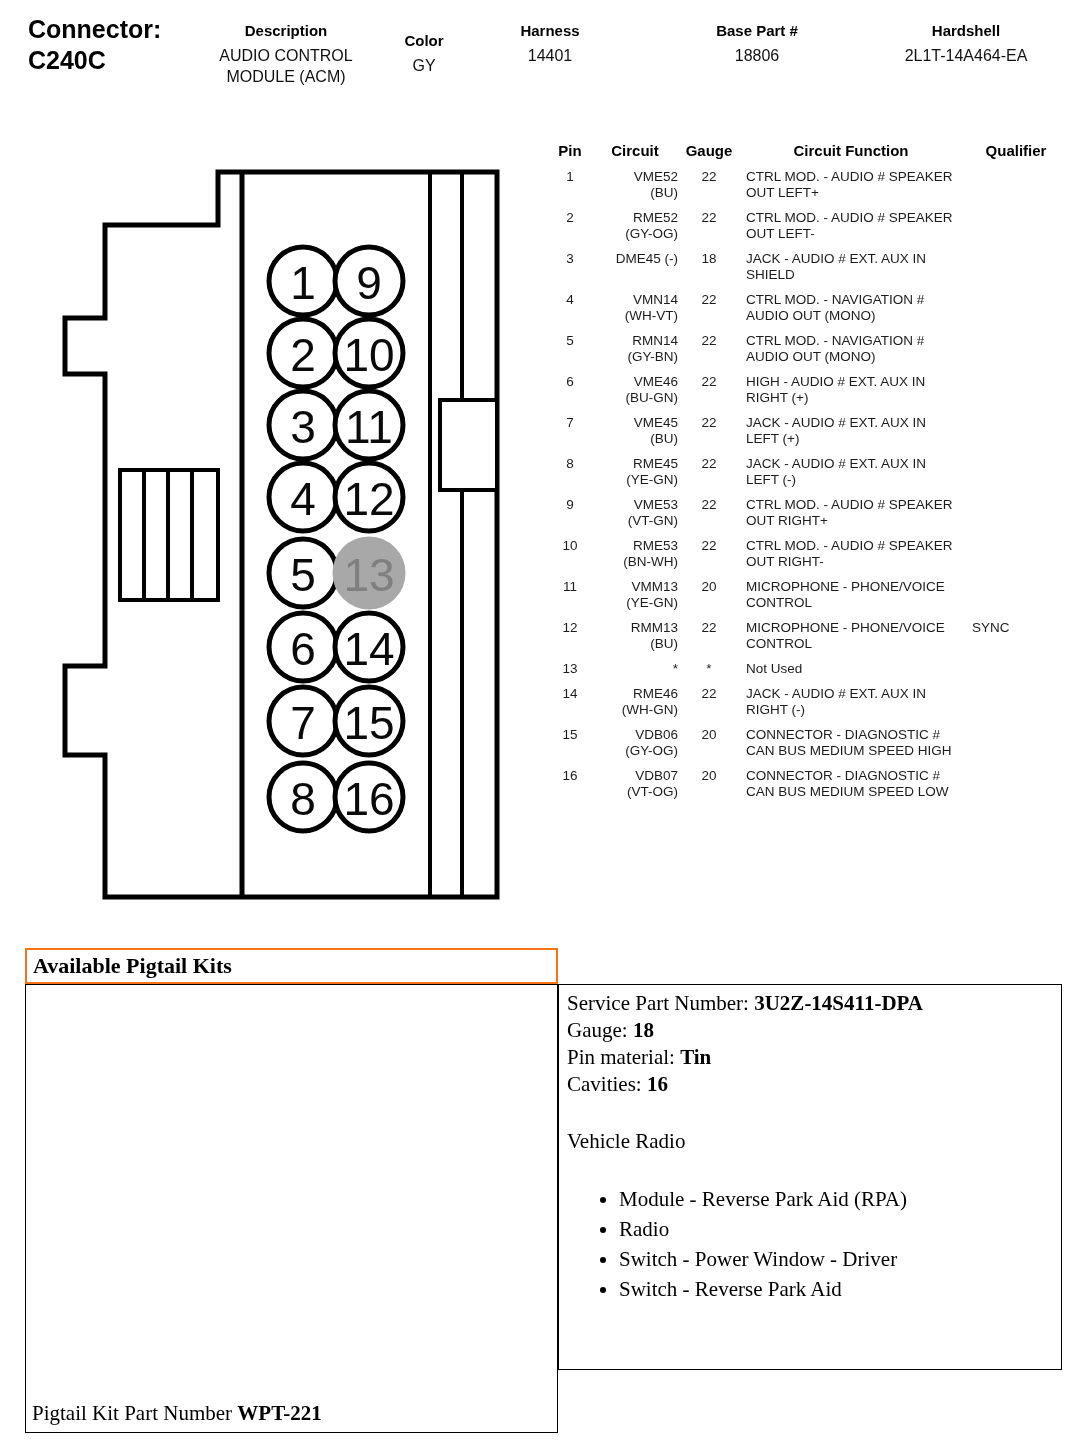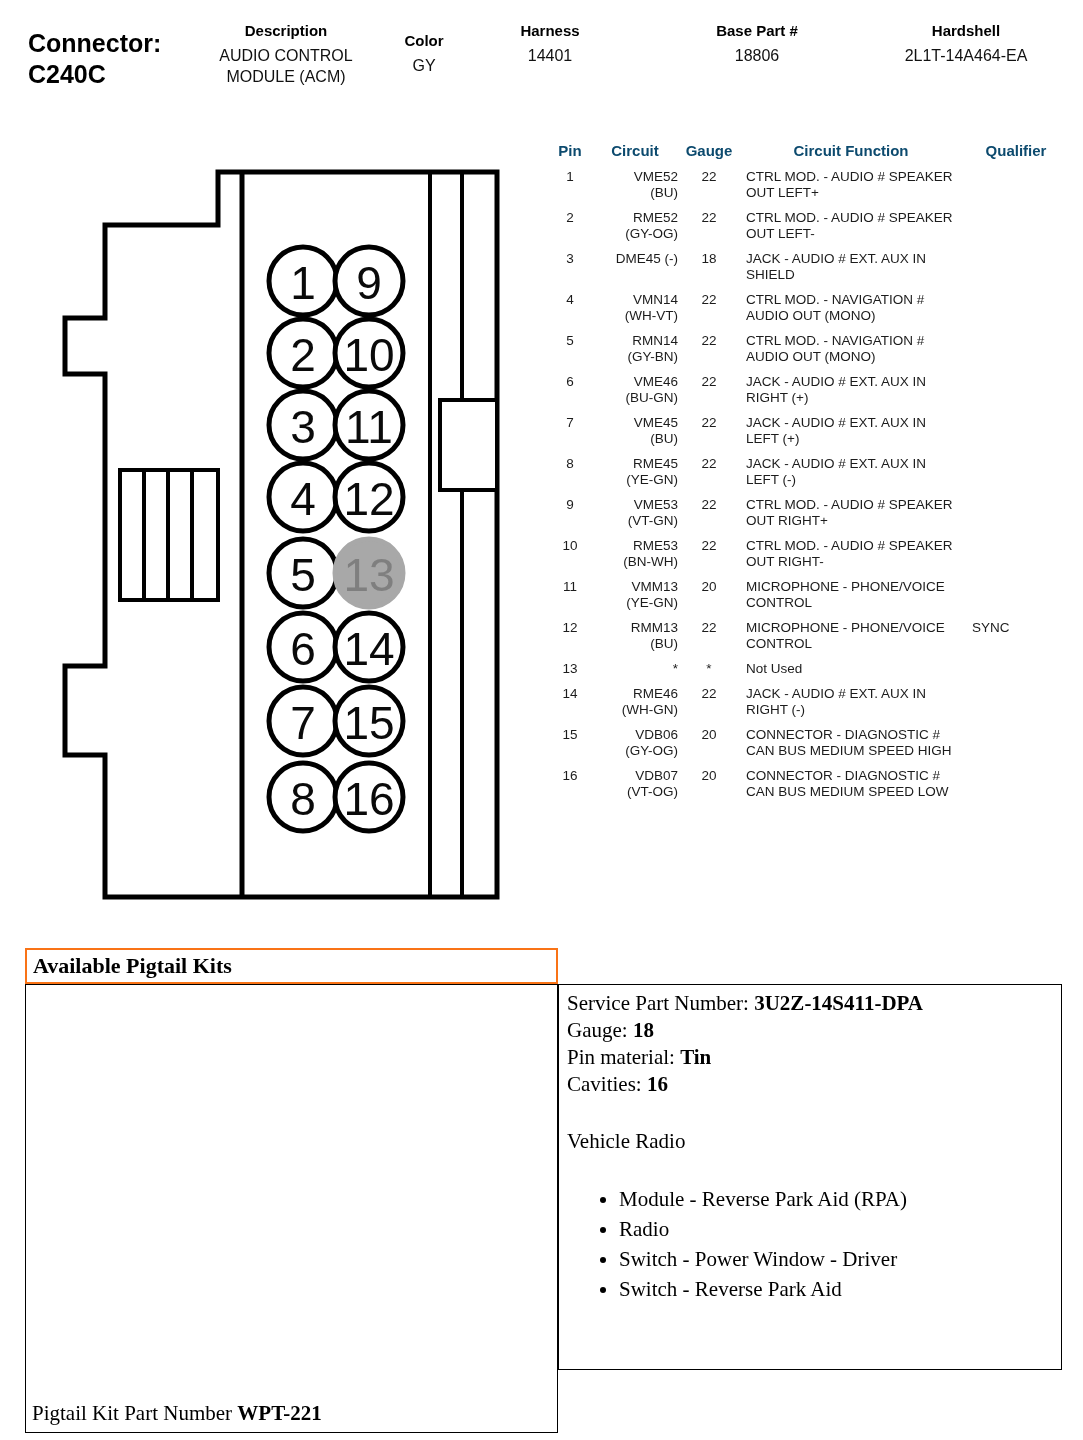--- a/index.html
+++ b/index.html
@@ -4,21 +4,21 @@
 <style>
   * { margin:0; padding:0; box-sizing:border-box; }
   html,body { background:#ffffff; }
   body {
     width:1083px; height:1440px; position:relative;
     font-family:"Liberation Sans", sans-serif; color:#000;
     overflow:hidden;
   }
 
   
-  .hdr-connector { position:absolute; left:28px; top:28px; font-size:25px; font-weight:bold; line-height:31px; }
+  .hdr-connector { position:absolute; left:28px; top:14px; font-size:25px; font-weight:bold; line-height:31px; }
   .hdr-field { position:absolute; text-align:center; }
   .hdr-label { font-weight:bold; font-size:15px; color:#000; }
   .hdr-value { font-size:16px; line-height:21px; margin-top:6px; color:#111; }
   .f-desc  { left:203px; top:22px; width:166px;text-align:center; }
   .f-color { left:386px; top:32px; width:76px; }
   .f-harn  { left:462px; top:22px; width:176px; }
   .f-base  { left:652px; top:22px; width:210px; }
   .f-hard  { left:862px; top:22px; width:208px; }
 
   
@@ -30,21 +30,21 @@
   .pin-circle { fill:#fff; stroke:#000; stroke-width:5; }
   .pin-num { font-family:"Liberation Sans", sans-serif; font-size:46px; fill:#0a0a0a;
              text-anchor:middle; dominant-baseline:central; }
 
   
   .pin-table {
     position:absolute; left:548px; top:142px; width:522px;
     display:grid; grid-template-columns:44px 86px 62px 222px 108px;
     font-size:13.5px; color:#1c1c1c;
   }
-  .pt-h { font-weight:bold; font-size:15px; text-align:center; padding-bottom:10px; color:#0c4a6e; }
+  .pt-h { font-weight:bold; font-size:15px; text-align:center; padding-bottom:10px; color:#000000; }
   .pt-c { padding-bottom:9px; line-height:16px; }
   .pt-c.pin { text-align:center; }
   .pt-c.circuit { text-align:right; }
   .pt-c.gauge { text-align:center; }
   .pt-c.func { padding-left:6px; }
   .pt-c.qual { padding-left:10px; }
 
   
   .pigtail-title-box {
     position:absolute; left:25px; top:948px; width:533px; height:36px;
@@ -194,21 +194,21 @@
     <div class="pt-c gauge">22</div>
     <div class="pt-c func">CTRL MOD. - NAVIGATION # AUDIO OUT (MONO)</div>
     <div class="pt-c qual"></div>
 
     <div class="pt-c pin">6</div>
     <div class="pt-c circuit">
       <div>VME46</div>
       <div>(BU-GN)</div>
     </div>
     <div class="pt-c gauge">22</div>
-    <div class="pt-c func">JACK - AUDIO # EXT. AUX IN RIGHT (+)</div>
+    <div class="pt-c func">HIGH - AUDIO # EXT. AUX IN RIGHT (+)</div>
     <div class="pt-c qual"></div>
 
     <div class="pt-c pin">7</div>
     <div class="pt-c circuit">
       <div>VME45</div>
       <div>(BU)</div>
     </div>
     <div class="pt-c gauge">22</div>
     <div class="pt-c func">JACK - AUDIO # EXT. AUX IN LEFT (+)</div>
     <div class="pt-c qual"></div>

